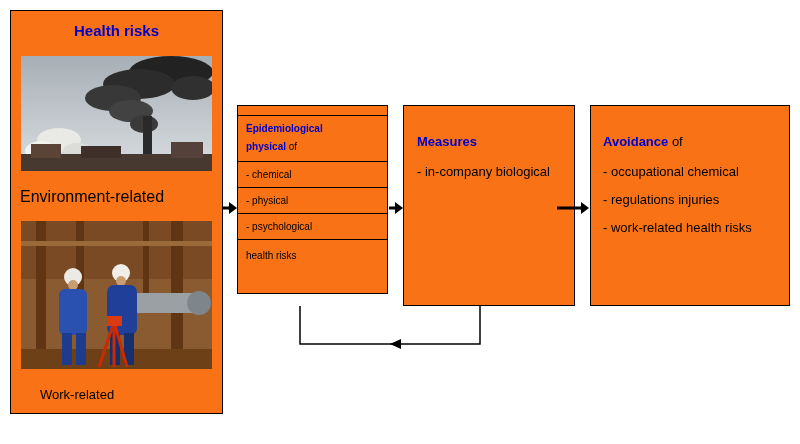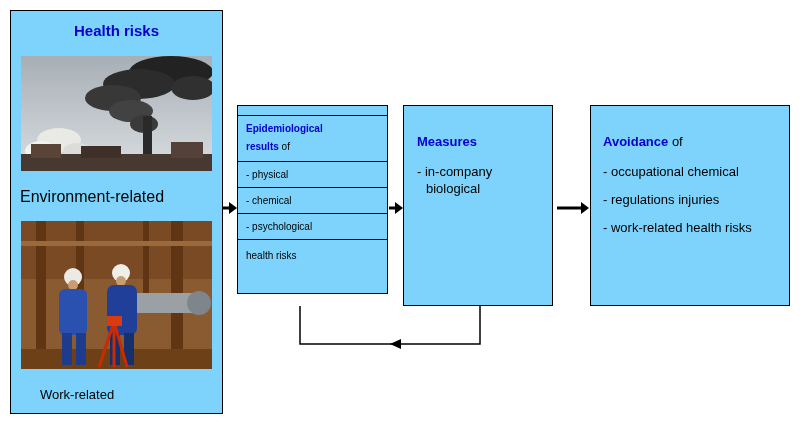--- a/index.html
+++ b/index.html
@@ -2,42 +2,42 @@
 <html style="--accent: #0000cc;"><head>
 <meta charset="utf-8">
 <style>
   * { box-sizing: border-box; }
   html, body { margin: 0; padding: 0; }
   body {
     width: 800px; height: 444px; position: relative;
     background: #ffffff; color: #000;
     font-family: "Liberation Sans", sans-serif;
   }
-  .box { position: absolute; background: #7dd3fc; border: 1px solid #000; }
+  .box { position: absolute; background: #f97316; border: 1px solid #000; }
   .accent { color: var(--accent, #0000cc); font-weight: bold; }
 
   
   #left-box { left: 10px; top: 10px; width: 213px; height: 404px; }
   #left-title { position: absolute; top: 11px; left: 0; width: 100%; text-align: center; font-size: 15px; }
   .photo { position: absolute; left: 10px; width: 191px; display: block; }
   #photo-env  { top: 45px;  height: 115px; }
   #label-env  { position: absolute; top: 177px; left: 9px; font-size: 16px; }
   #photo-work { top: 210px; height: 148px; }
   #label-work { position: absolute; top: 376px; left: 9px; font-size: 13px; margin-left: 20px; }
 
   
   #epi-box { left: 237px; top: 105px; width: 151px; height: 189px; font-size: 10px; }
   .epi-strip { height: 10px; border-bottom: 1px solid #000; }
   .epi-title { padding: 4px 8px 5px; border-bottom: 1px solid #000; line-height: 18px; }
   .epi-row { height: 26px; line-height: 26px; padding-left: 8px; border-bottom: 1px solid #000;
              white-space: nowrap; overflow: hidden; }
   .epi-footer { padding: 10px 8px 0 8px; }
 
   
-  #measures-box { left: 403px; top: 105px; width: 150px; height: 201px; font-size: 13px;
+  #measures-box { left: 403px; top: 105px; width: 172px; height: 201px; font-size: 13px;
                   padding: 28px 24px 0 13px; }
   #avoid-box { left: 590px; top: 105px; width: 200px; height: 201px; font-size: 13px;
                padding: 28px 30px 0 12px; }
   .box-title { margin-bottom: 14px; }
   .item { padding-left: 9px; text-indent: -9px; margin-bottom: 11px; line-height: 17px; }
 
   svg.overlay { position: absolute; left: 0; top: 0; width: 800px; height: 444px; pointer-events: none; }
 </style>
 </head>
 <body>
@@ -107,25 +107,25 @@
     </g>
     <rect x="86" y="95" width="15" height="10" fill="#d93a10"></rect>
   </svg>
   <div id="label-work">Work-related</div>
 </div>
 
 <div class="box" id="epi-box">
   <div class="epi-strip"></div>
   <div class="epi-title">
     <span class="accent">Epidemiological</span><br>
-    <span class="accent">results</span>
+    <span class="accent">physical</span>
     <span>of</span>
   </div>
+  <div class="epi-row">- chemical</div>
   <div class="epi-row">- physical</div>
-  <div class="epi-row">- chemical</div>
   <div class="epi-row">- psychological</div>
   <div class="epi-footer">health risks</div>
 </div>
 
 <div class="box" id="measures-box">
   <div class="box-title accent">Measures</div>
   <div class="item">- in-company biological</div>
 </div>
 
 <div class="box" id="avoid-box">

